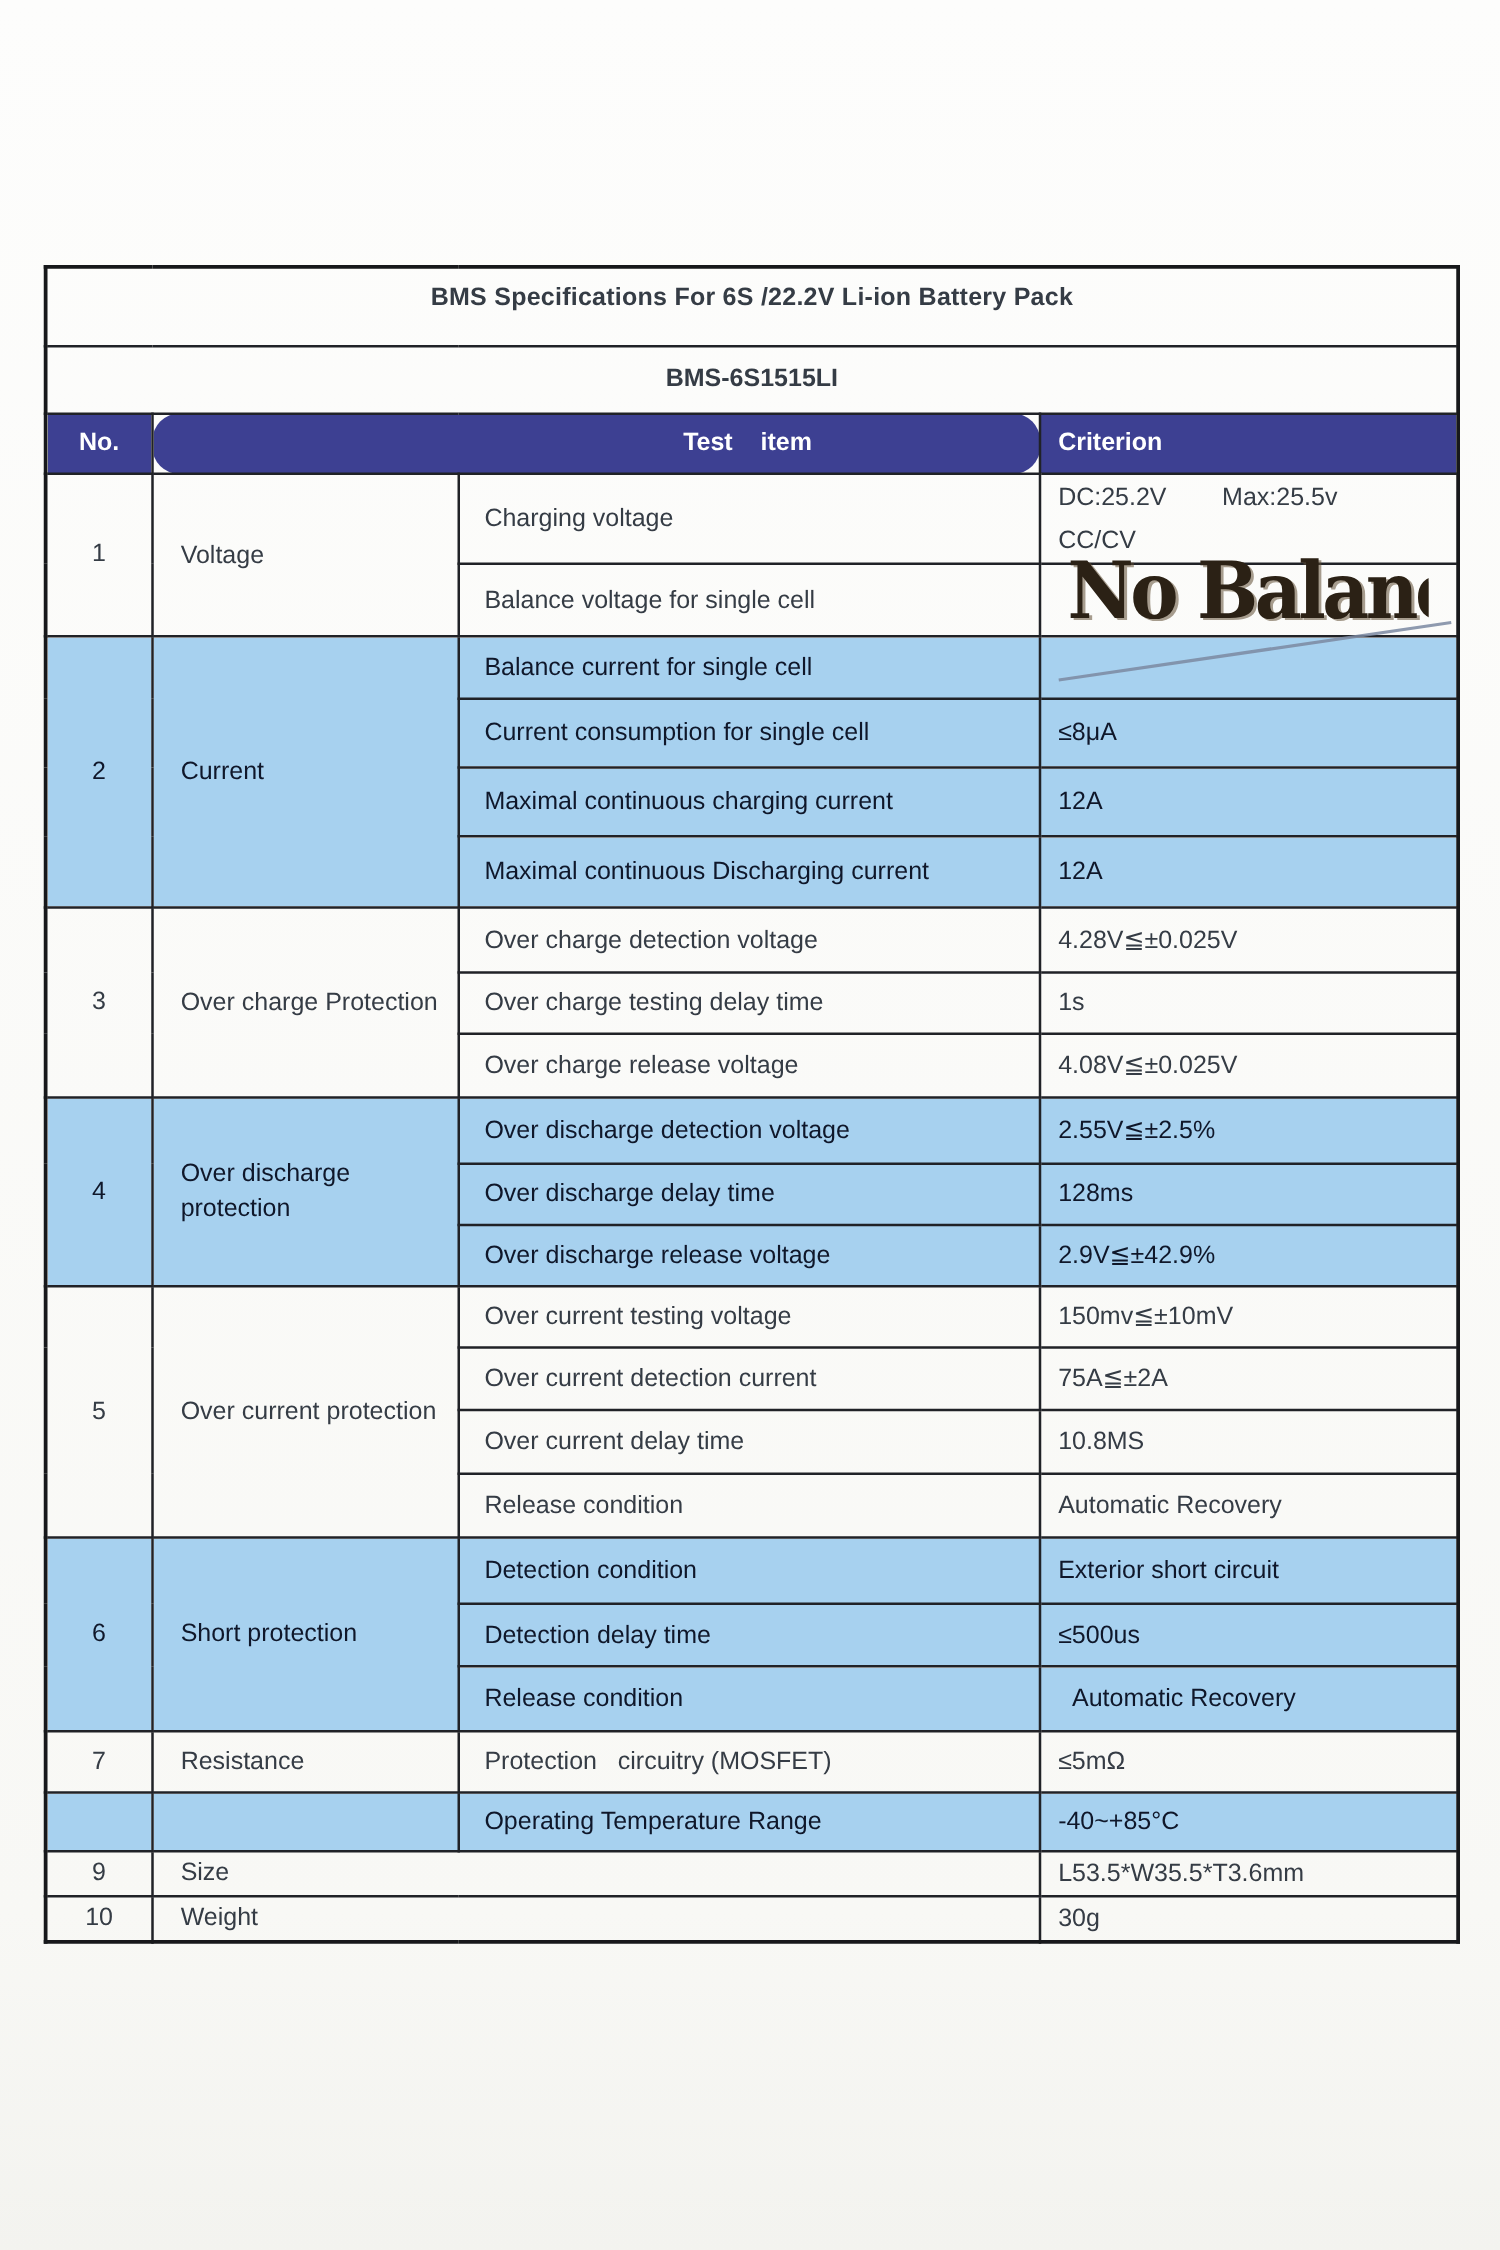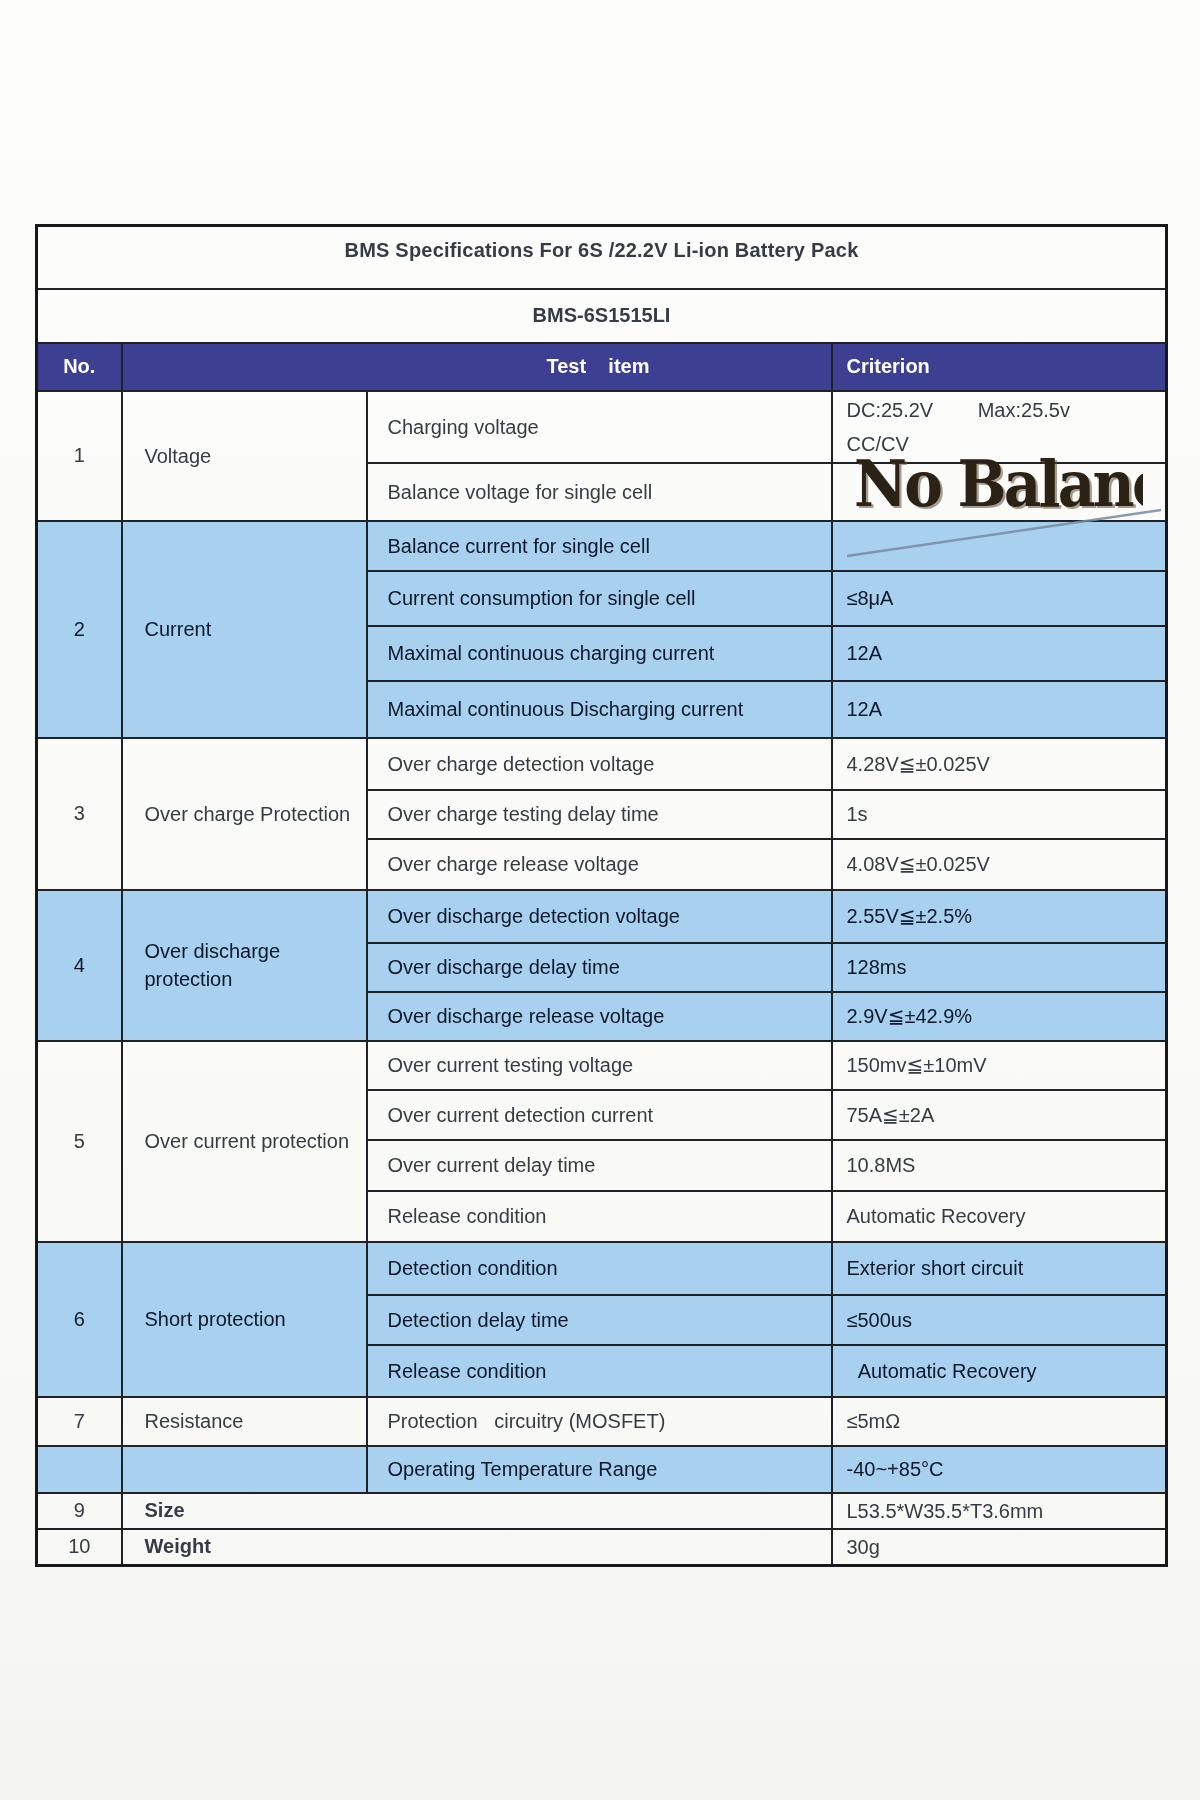--- a/index.html
+++ b/index.html
@@ -7,21 +7,21 @@
   body {
     position:relative;
     background:#fbfbf8;
     font-family:"Liberation Sans","DejaVu Sans",sans-serif;
   }
   .page {
     position:absolute; inset:0;
     background:linear-gradient(180deg,#fdfdfc 0%,#f8f8f5 85%,#f3f3ef 100%);
   }
   .table-wrap {
-    position:absolute; left:35px; top:224px; width:1002px;
+    position:absolute; left:35px; top:212px; width:1002px;
   }
   table.spec {
     width:100%; border-collapse:collapse; table-layout:fixed;
     border:3px solid #17181b;
   }
   table.spec td {
     border:2px solid #202227;
     vertical-align:middle;
     font-size:20px;
     color:#353c45;
@@ -33,27 +33,27 @@
   }
   .model-cell {
     text-align:center; font-weight:bold; font-size:24px; color:#17181a;
   }
   tr.header-row td {
     background:var(--header-bg,#3d4092);
     color:var(--header-text,#ffffff);
     font-weight:bold;
   }
   .th-no   { text-align:center; font-size:21px;margin-top:28px; }
-  .th-item { text-align:center; padding-left:243px; white-space:pre; }
+  .th-item { text-align:center; padding-left:243px; white-space:pre;border-radius:21px; }
   .th-crit { padding-left:14px; }
   .no-cell   { text-align:center; }
   .cat-cell  { padding-left:22px; line-height:28px; }
   .item-cell { padding-left:20px; white-space:pre-wrap; line-height:26px; }
   .crit-cell { padding-left:14px; white-space:pre-wrap; line-height:34px; }
-  .label-cell{ padding-left:22px;font-weight:bold; }
+  .label-cell{ padding-left:22px; }
   tr.blue td { background:var(--blue-row-bg,#a7d1ef); color:#0f172a; }
   
   .wm-text {
     position:absolute; left:819px; top:229px; width:314px; height:66px;
     overflow:hidden; white-space:nowrap; pointer-events:none;
     font-family:"DejaVu Serif","Liberation Serif",serif;
     font-weight:bold; font-size:63px; line-height:62px; letter-spacing:-3px;
     transform:scaleX(.92); transform-origin:left center;
     color:var(--watermark-color,#2b2115);
     text-shadow:2.5px 2px 0 rgba(96,78,52,.55);

